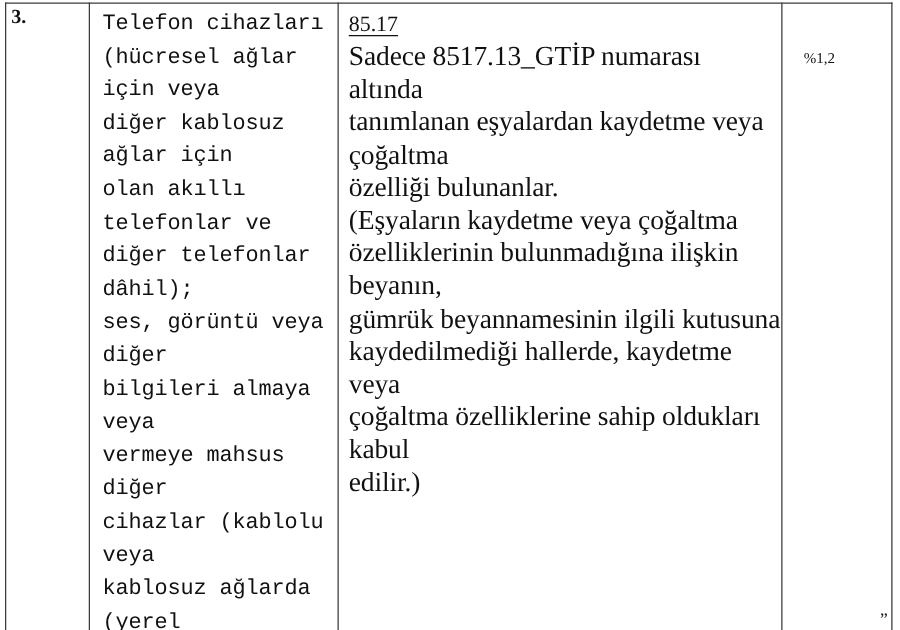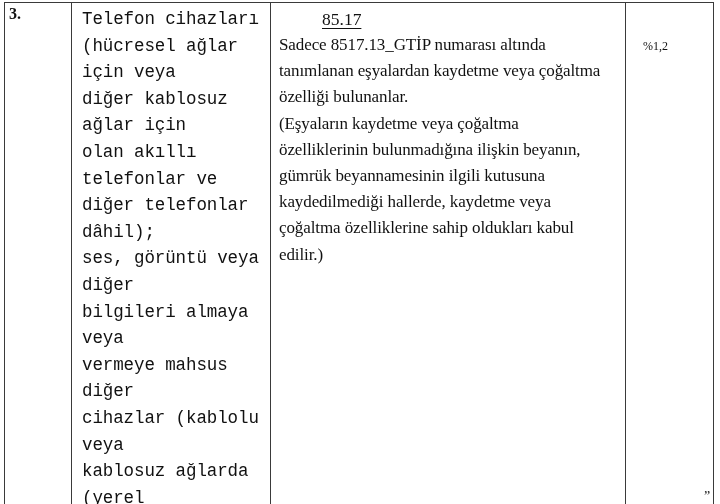--- a/index.html
+++ b/index.html
@@ -48,24 +48,23 @@
       letter-spacing: -0.1px;
       font-family: Liberation Mono, monospace;
     }
     .code-header {
       font-size: 17.5px;
       line-height: 26px;
       padding-left: 8px;
       padding-top: 3px;
       text-decoration: underline;
       text-underline-offset: 3px;
-      margin-left: 43px;
     }
     .code-body {
-      font-size: 17px;
+      font-size: 22px;
       line-height: 26.2px;
       padding-left: 8px;
       white-space: pre-line;
       letter-spacing: -0.1px;
     }
     .rate-text {
       font-size: 12px;
       line-height: 26px;
       padding-left: 17px;
       padding-top: 30px;

